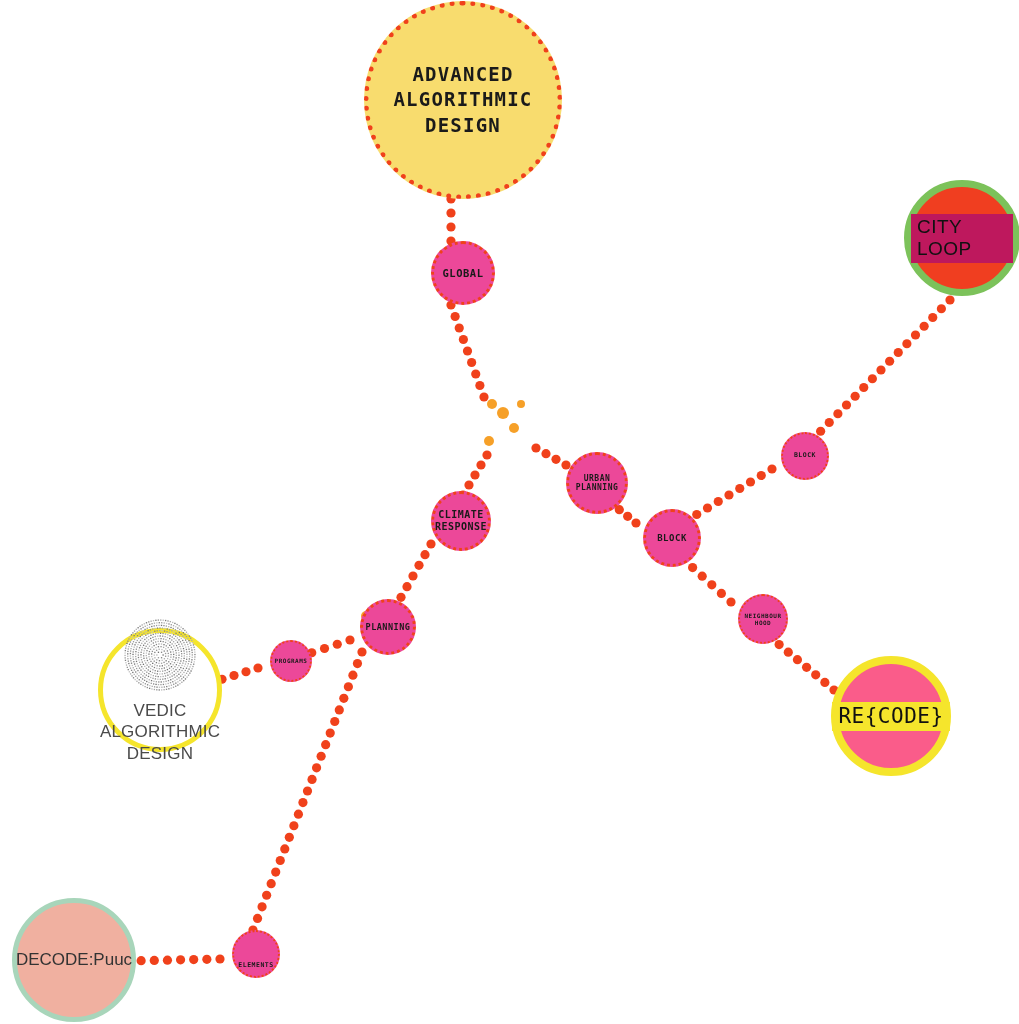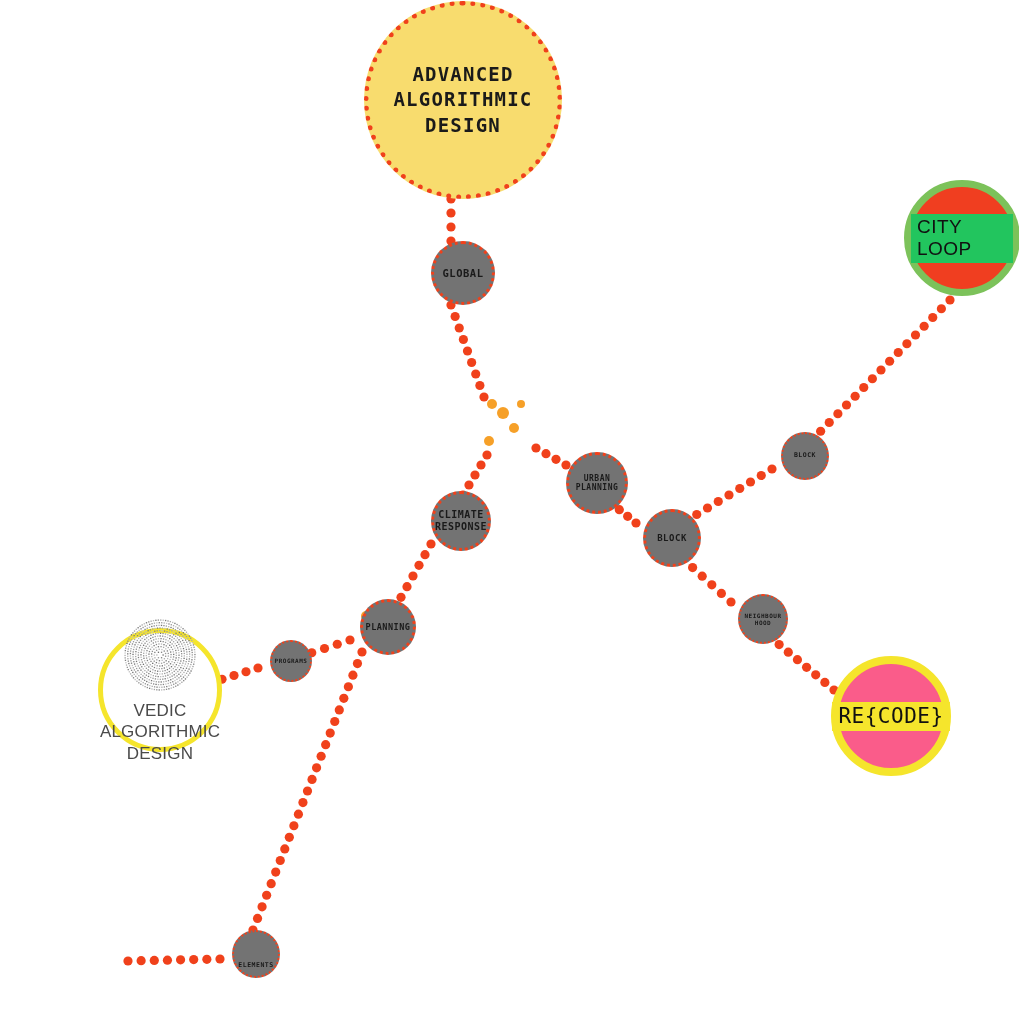--- a/index.html
+++ b/index.html
@@ -44,21 +44,21 @@
     flex-direction: column;
   }
   .node-label {
     text-align: center;
     line-height: 1.18;
     white-space: pre-line;
     pointer-events: none;
   }
   
   .scale-node {
-    background: #737373;
+    background: #ec4899;
     border-style: dotted;
     border-color: #F0411B;
   }
   .scale-node .node-label {
     font-family: "DejaVu Sans Mono", monospace;
     font-weight: bold;
     color: #1a1a1a;
     letter-spacing: 0.5px;
   }
   
@@ -101,21 +101,21 @@
   .proj-caption-plain {
     font-family: "Liberation Sans", sans-serif;
     color: #333333;
     font-size: 17px;
     text-align: center;
   }
   .cityloop-label {
     font-family: "Liberation Sans", sans-serif;
     font-size: 19px;
     color: #111111;
-    background: #22c55e;
+    background: #be185d;
     letter-spacing: 0.5px;
   }
   .recode-label {
     font-family: "DejaVu Sans Mono", monospace;
     font-weight: normal;
     font-size: 21px;
     color: #111111;
     background: #F5E52C;
     letter-spacing: 0.5px;
   }
@@ -968,15 +968,18 @@
             <rect x="19.60" y="82.83" width="1.7" height="1.7" fill="rgb(169,169,169)"></rect>
             <rect x="17.33" y="80.68" width="1.7" height="1.7" fill="rgb(192,192,192)"></rect>
             <rect x="15.21" y="78.39" width="1.7" height="1.7" fill="rgb(125,125,125)"></rect>
             <rect x="13.25" y="75.95" width="1.7" height="1.7" fill="rgb(148,148,148)"></rect>
             <rect x="11.47" y="73.38" width="1.7" height="1.7" fill="rgb(171,171,171)"></rect>
           </svg>
         </div>
         <div class="proj-caption-sans" style="white-space: pre-line;">VEDIC ALGORITHMIC
 DESIGN</div>
       </div>
+      <div class="node project-node" style="left: 0px; top: 898px; width: 124px; height: 124px; background: rgb(240, 176, 160); border-width: 5px; border-color: rgb(168, 213, 186);">
+        <div class="proj-caption-plain">DECODE:Puuc</div>
+      </div>
     </div>
 
 </div>
 
 </body></html>

